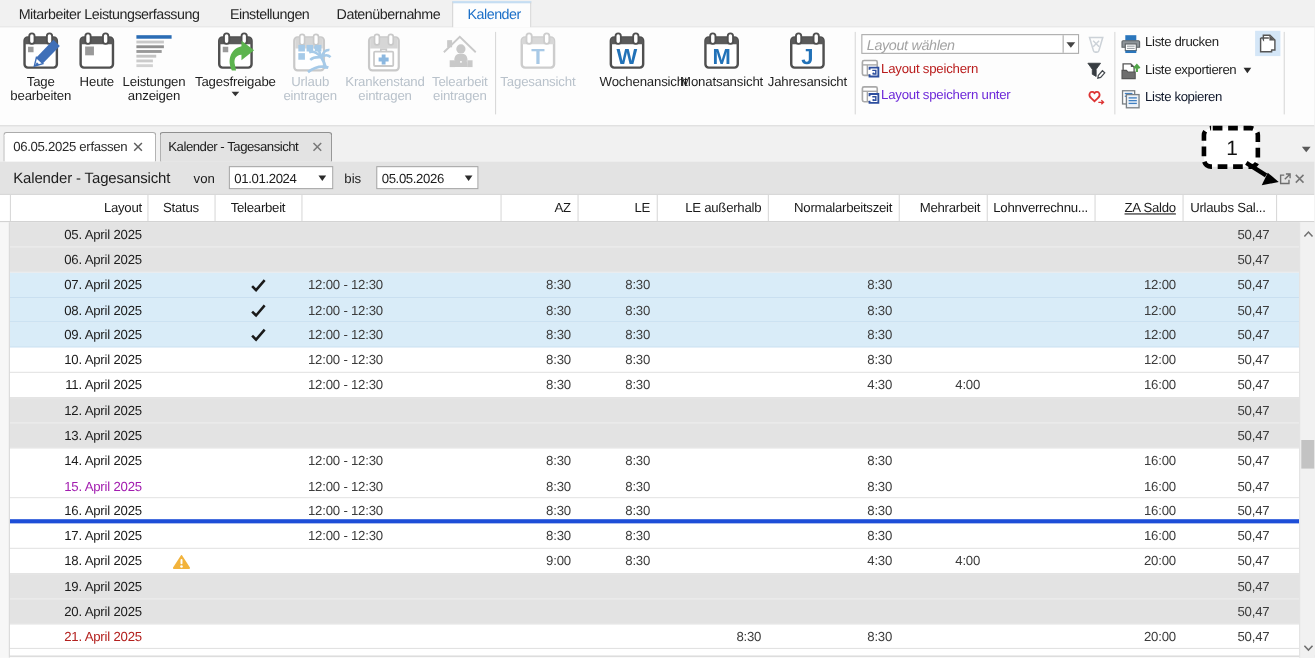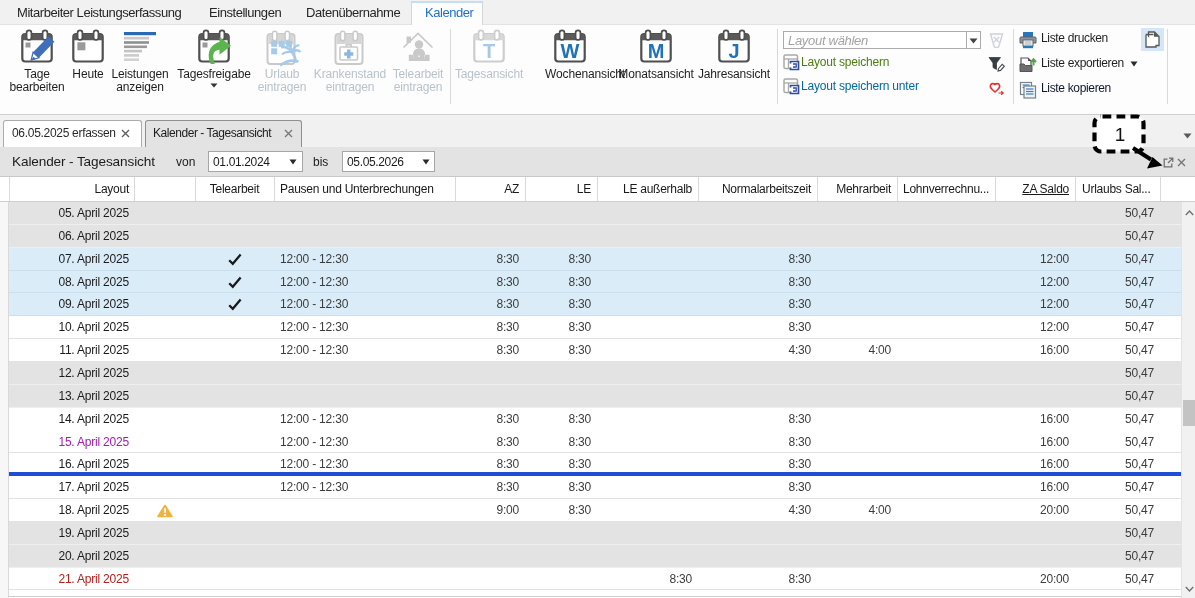--- a/index.html
+++ b/index.html
@@ -146,30 +146,30 @@
     <path d="M0.5 0.5 L8.5 0.5 L4.5 5.5 Z" fill="#444"></path>
   </svg>
 <svg class="abs" style="left:783px;top:54px" width="17" height="17" viewBox="0 0 17 17">
     <rect x="1" y="1" width="13.5" height="13.5" rx="1.5" fill="#fff" stroke="#a9a9a9" stroke-width="1.5"></rect>
     <line x1="1" y1="5" x2="14.5" y2="5" stroke="#a9a9a9" stroke-width="1.3"></line>
     <line x1="5.5" y1="5" x2="5.5" y2="14.5" stroke="#a9a9a9" stroke-width="1.3"></line>
     <path d="M7.5 9.5 v-2 h8 v8 h-8 v-2" fill="#fff" stroke="#2d4e9e" stroke-width="1.7"></path>
     <path d="M10 10 h3.2 v3.2 h-1.6" fill="none" stroke="#2d4e9e" stroke-width="1.3"></path>
     <circle cx="11" cy="13" r="1" fill="#2d4e9e"></circle>
   </svg>
-<div class="abs" style="left:801px;top:55px;letter-spacing:-0.2px;color:#4d7c0f;">Layout speichern</div>
+<div class="abs" style="left:801px;top:55px;letter-spacing:-0.2px;color:#b91c1c;">Layout speichern</div>
 <svg class="abs" style="left:783px;top:78px" width="17" height="17" viewBox="0 0 17 17">
     <rect x="1" y="1" width="13.5" height="13.5" rx="1.5" fill="#fff" stroke="#a9a9a9" stroke-width="1.5"></rect>
     <line x1="1" y1="5" x2="14.5" y2="5" stroke="#a9a9a9" stroke-width="1.3"></line>
     <line x1="5.5" y1="5" x2="5.5" y2="14.5" stroke="#a9a9a9" stroke-width="1.3"></line>
     <path d="M7.5 9.5 v-2 h8 v8 h-8 v-2" fill="#fff" stroke="#2d4e9e" stroke-width="1.7"></path>
     <path d="M10 10 h3.2 v3.2 h-1.6" fill="none" stroke="#2d4e9e" stroke-width="1.3"></path>
     <circle cx="11" cy="13" r="1" fill="#2d4e9e"></circle>
   </svg>
-<div class="abs" style="left:801px;top:79px;letter-spacing:-0.2px;color:#0369a1;text-align:right;">Layout speichern unter</div>
+<div class="abs" style="left:801px;top:79px;letter-spacing:-0.2px;color:#6d28d9;text-align:right;">Layout speichern unter</div>
 <svg class="abs" style="left:988px;top:32px" width="17" height="17" viewBox="0 0 17 17">
 <path d="M2.5 2 h12 l-3.5 12 a1.8 1.8 0 0 1 -1.7 1.4 h-1.6 a1.8 1.8 0 0 1 -1.7 -1.4 Z" fill="none" stroke="#ccd2d8" stroke-width="1.4"></path>
 <path d="M5.8 5 l5.4 5.4 M11.2 5 l-5.4 5.4" stroke="#ccd2d8" stroke-width="1.3"></path>
   </svg>
 <svg class="abs" style="left:988px;top:56px" width="18" height="17" viewBox="0 0 18 17">
 <path d="M1 1.5 H 12.5 L 8.5 7 V 13.5 L 5 11.5 V 7 Z" fill="#383d42" stroke="#383d42" stroke-width="0.8"></path>
 <path d="M10.5 12.5 L 14.2 8.3 L 16.3 10.2 L 12.6 14.4 L 10 15 Z" fill="#fff" stroke="#44494e" stroke-width="1.1"></path>
   </svg>
 <svg class="abs" style="left:989px;top:82px" width="16" height="14" viewBox="0 0 16 14">
 <path d="M6 2.6 C 4.7 1.1 2.4 1.3 1.6 3 C 0.8 4.7 1.8 6.2 3.2 7.5 L 6 10 L 8.8 7.5 C 10.2 6.2 11.2 4.7 10.4 3 C 9.6 1.3 7.3 1.1 6 2.6 Z" fill="none" stroke="#dd3333" stroke-width="1.6"></path>
@@ -254,22 +254,22 @@
 <div class="vsep" style="left:455px;top:0;height:24px;"></div>
 <div class="vsep" style="left:525px;top:0;height:24px;"></div>
 <div class="vsep" style="left:597px;top:0;height:24px;"></div>
 <div class="vsep" style="left:698px;top:0;height:24px;"></div>
 <div class="vsep" style="left:817px;top:0;height:24px;"></div>
 <div class="vsep" style="left:897px;top:0;height:24px;"></div>
 <div class="vsep" style="left:995px;top:0;height:24px;"></div>
 <div class="vsep" style="left:1075px;top:0;height:24px;"></div>
 <div class="vsep" style="left:1160px;top:0;height:24px;"></div>
 <div class="hcell" style="right:1066px;">Layout</div>
+<div class="hcell" style="left:84.5px;width:160px;text-align:center;">Status</div>
 <div class="hcell" style="left:154.5px;width:160px;text-align:center;">Telearbeit</div>
-<div class="hcell" style="left:280px;">Pausen und Unterbrechungen</div>
 <div class="hcell" style="right:676px;">AZ</div>
 <div class="hcell" style="right:604px;">LE</div>
 <div class="hcell" style="right:503px;">LE außerhalb</div>
 <div class="hcell" style="right:384px;">Normalarbeitszeit</div>
 <div class="hcell" style="right:304px;">Mehrarbeit</div>
 <div class="hcell" style="left:903px;">Lohnverrechnu...</div>
 <div class="hcell" style="right:126px;text-decoration:underline;">ZA Saldo</div>
 <div class="hcell" style="left:1082px;">Urlaubs Sal...</div>
 </div>
 <div class="abs" style="left:0;top:202.0px;width:1181px;height:396.0px;">

